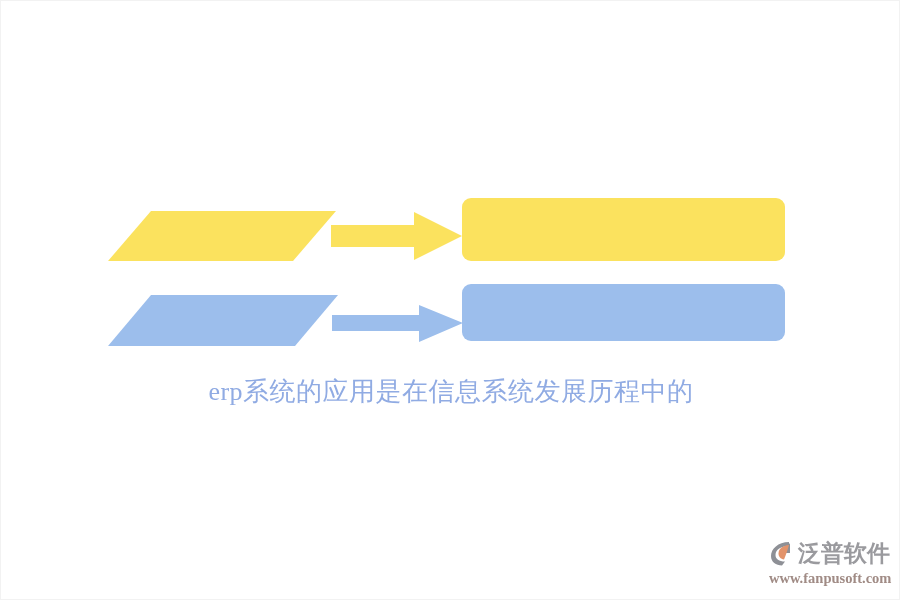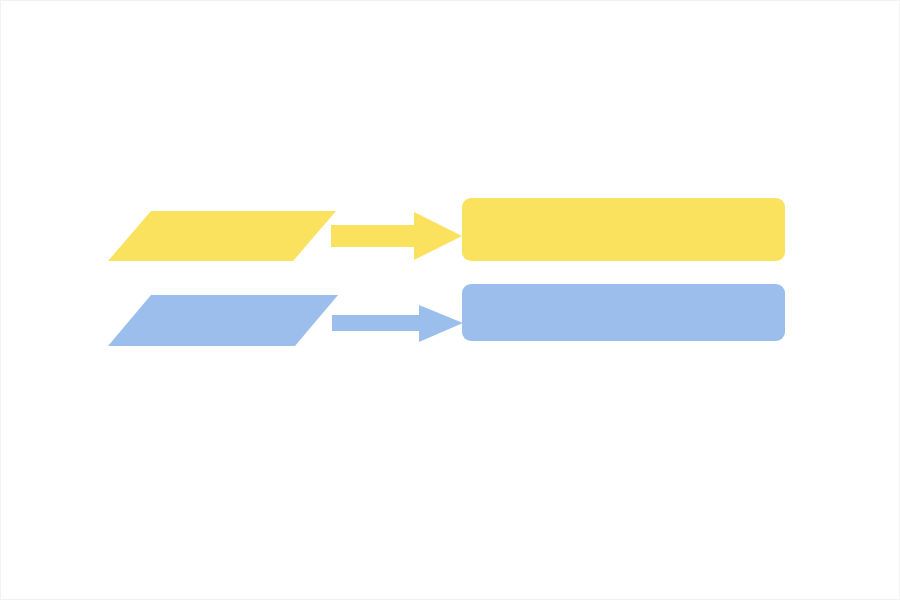--- a/index.html
+++ b/index.html
@@ -101,15 +101,30 @@
 
     <g>
       <polygon points="150,294 337,294 294,345 107,345" fill="#9CBEEC"></polygon>
 
       <polygon points="331,314 418,314 418,304 462,322 418,341 418,330 331,330" fill="#9CBEEC"></polygon>
 
       <rect x="461" y="283" width="323" height="57" rx="9" ry="9" fill="#9CBEEC"></rect>
     </g>
   </svg>
 
+  <div id="caption">erp系统的应用是在信息系统发展历程中的</div>
 
+  <div id="watermark">
+    <div class="wm-row">
+      <svg class="wm-mark" viewBox="0 0 60 60" xmlns="http://www.w3.org/2000/svg">
+
+        <path d="M44 8 C22 8 8 22 8 36 C8 48 18 55 30 55 L36 47 C24 47 17 42 17 34
+                 C17 23 28 16 44 16 Z" fill="#8E9096"></path>
+        <path d="M46 10 L30 30 L46 30 Z" fill="#8E9096"></path>
+
+        <path d="M44 14 C31 15 23 22 23 31 C23 37 27 42 34 43 C38 34 41 24 44 14 Z" fill="#E3936A"></path>
+      </svg>
+      <div class="wm-name">泛普软件</div>
+    </div>
+    <div class="wm-url">www.fanpusoft.com</div>
+  </div>
 
 </div>
 
 </body></html>

